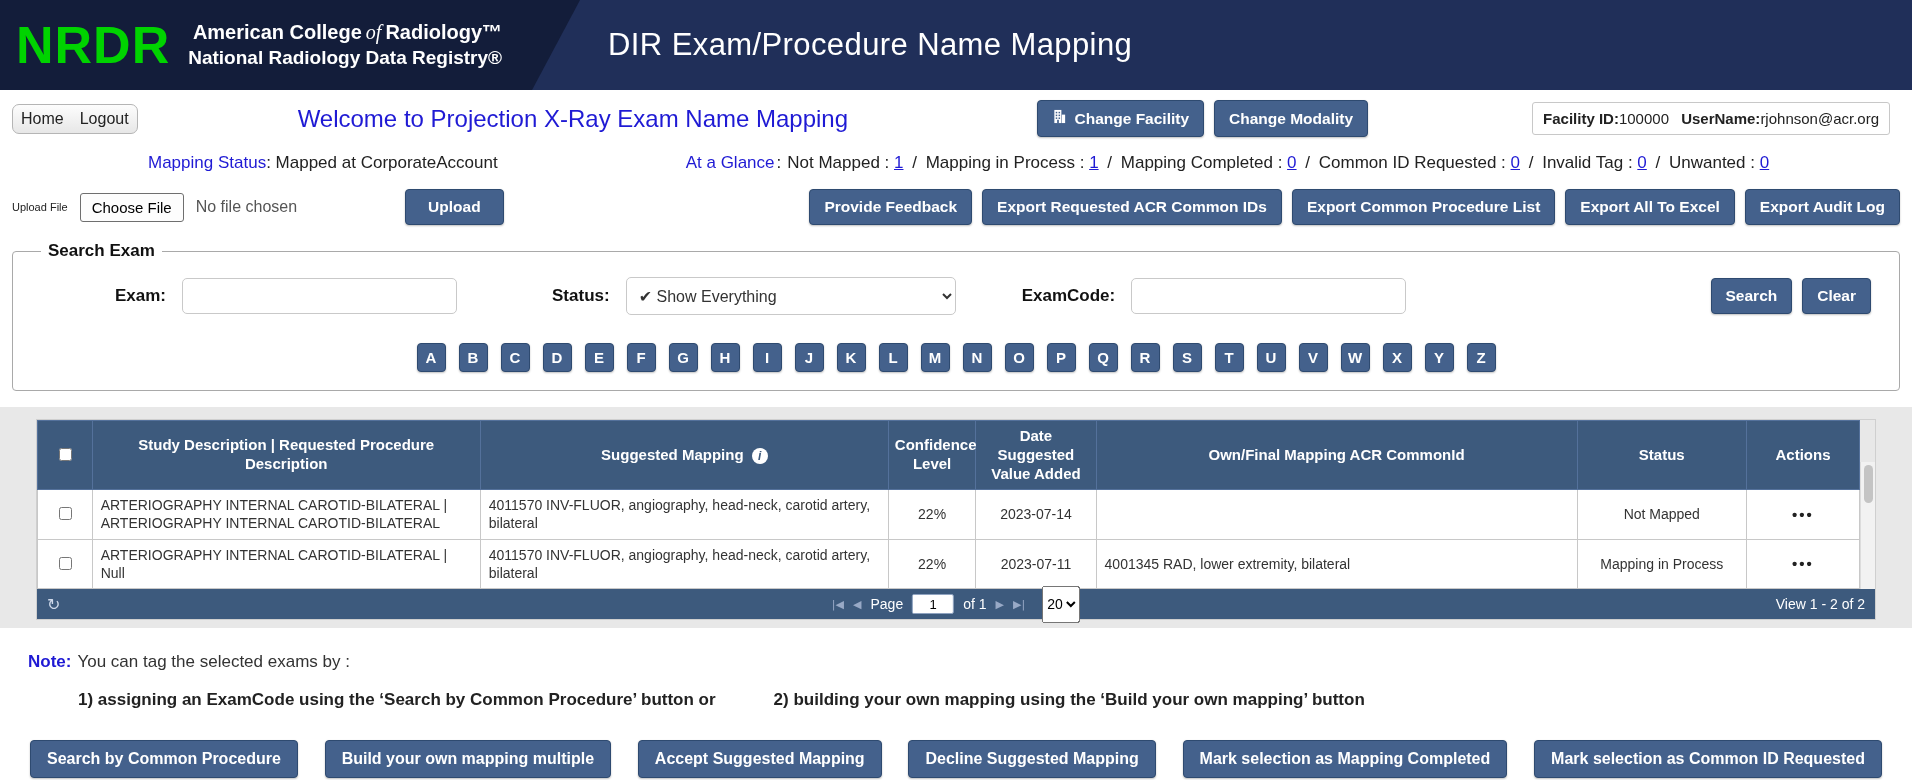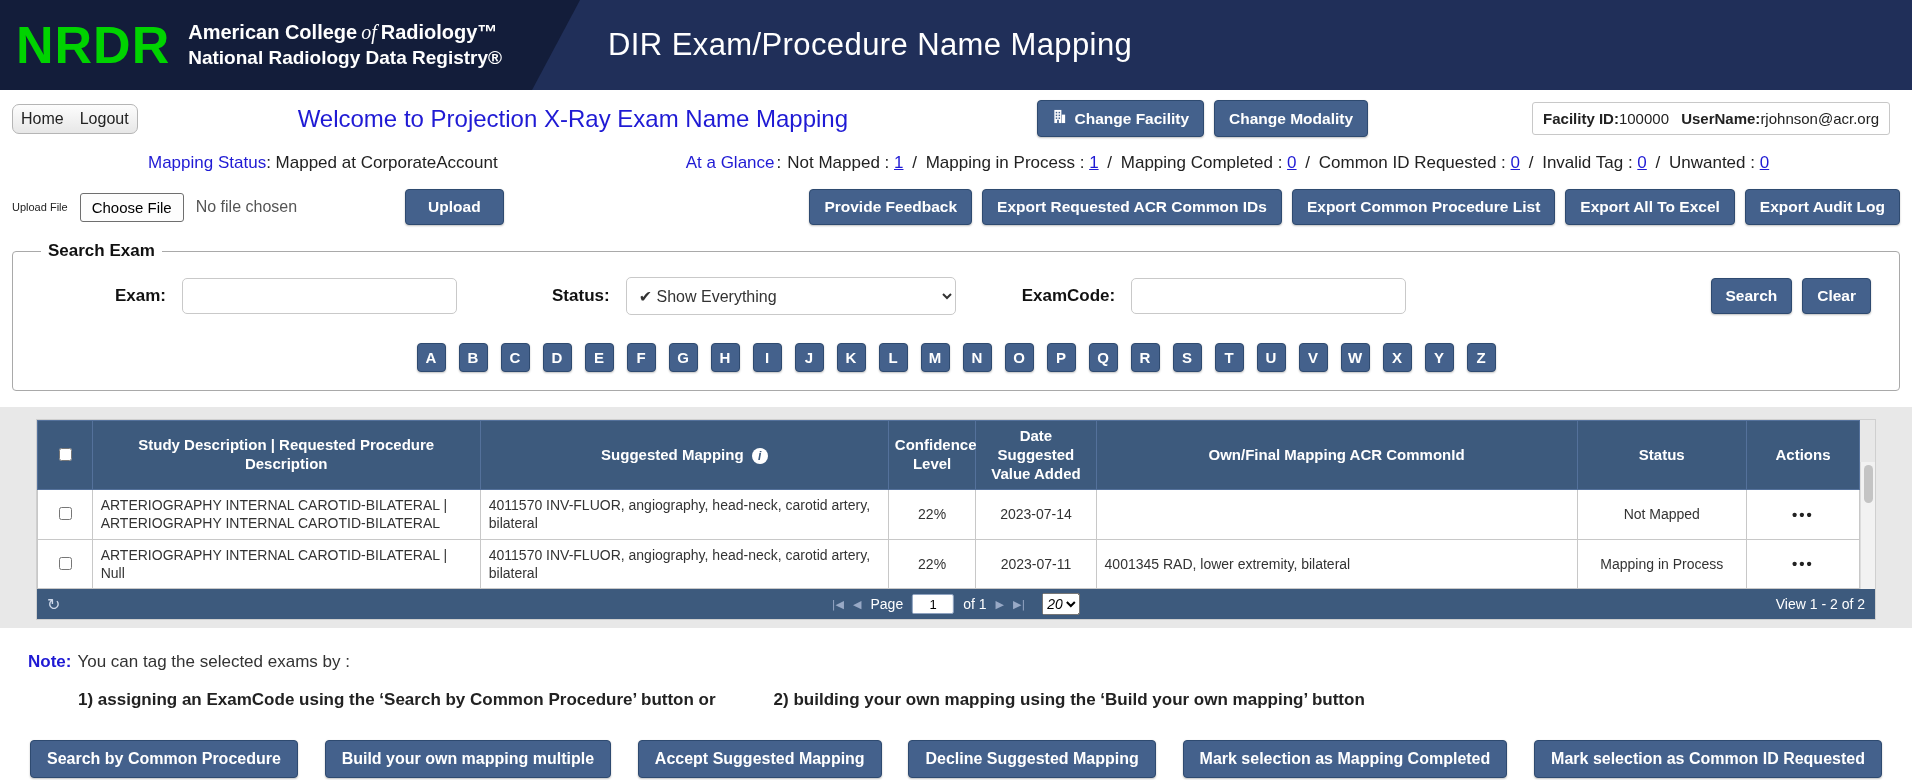--- a/index.html
+++ b/index.html
@@ -9,21 +9,21 @@
     --navy-dark:#131d3a; --navy-mid:#202f59;
     --btn:#44618c; --btn-border:#2e4a70;
     --grid-head:#3d5a7d; --blue:#1f1ad4; --panel:#e8e8e8;
   }
   
   .app-header{ display:flex; align-items:center; height:90px; background:var(--navy-mid); }
   .header-left{ display:flex; align-items:center; height:100%; background:var(--navy-dark);
     padding:0 78px 0 16px; clip-path:polygon(0 0,100% 0,calc(100% - 48px) 100%,0 100%); }
   .logo{ font-size:52px; font-weight:bold; color:#00d300; letter-spacing:1px; line-height:1; }
   .org{ margin-left:18px; color:#fff; }
-  .org-line1{ font-size:20px; font-weight:bold; }
+  .org-line1{ font-size:20px; font-weight:bold;text-align:right; }
   .org-line1 .of{ font-style:italic; font-family:"Liberation Serif", serif; font-weight:normal; margin:0 4px; }
   .org-line2{ font-size:19px; font-weight:bold; margin-top:3px; }
   .app-title{ margin-left:28px; font-size:31px; color:#fff; letter-spacing:.4px; }
   
   .topbar{ display:flex; align-items:center; padding:10px 12px 8px; }
   .home-box{ display:flex; gap:16px; border:1px solid #b5b5b5; border-radius:7px;
     background:linear-gradient(#fdfdfd,#e7e7e7); padding:5px 8px; }
   .home-box a{ color:#222; text-decoration:none; font-size:16px; }
   .welcome{ margin:0 0 0 160px; font-size:24px; font-weight:400; color:var(--blue); }
   .top-actions{ margin-left:auto; display:flex; gap:10px; }
@@ -89,21 +89,21 @@
     background:#f2f2f2; border-left:1px solid #dcdcdc; }
   .vthumb{ width:9px; height:38px; margin:3px auto 0; background:#c4c4c4; border-radius:6px; }
   .grid-pager{ position:relative; display:flex; align-items:center; height:30px;
     background:var(--grid-head); color:#fff; font-size:14px; padding:0 10px; }
   .refresh-icon{ color:#cfd9ea; font-size:16px; cursor:pointer; font-family:"DejaVu Sans",sans-serif; }
   .pager-center{ position:absolute; left:50%; transform:translateX(-50%);
     display:flex; align-items:center; gap:9px; }
   .pg-arrow{ color:#98a9c6; font-size:11px; cursor:pointer; font-family:"DejaVu Sans",sans-serif; }
   .page-input{ width:42px; height:20px; font-size:13px; text-align:center;
     border:1px solid #8fa3c0; border-radius:2px; font-family:inherit; }
-  .size-select{ height:22px; font-size:14px; font-family:inherit; margin-left:8px;font-style:italic; }
+  .size-select{ height:37px; font-size:14px; font-family:inherit; margin-left:8px; }
   .view-info{ margin-left:auto; }
   
   .note-section{ margin-top:24px; padding-left:28px; font-size:17px; color:#333; }
   .note-label{ color:var(--blue); font-weight:bold; margin-right:6px; }
   .note-instructions{ display:flex; gap:58px; font-weight:bold; color:#222;
     padding-left:50px; margin-top:18px; }
   .bottom-actions{ display:flex; justify-content:space-between; padding:0 30px; margin-top:30px; }
   .bottom-actions .btn{ font-size:16px; padding:9px 16px; }
 </style>
 </head>

